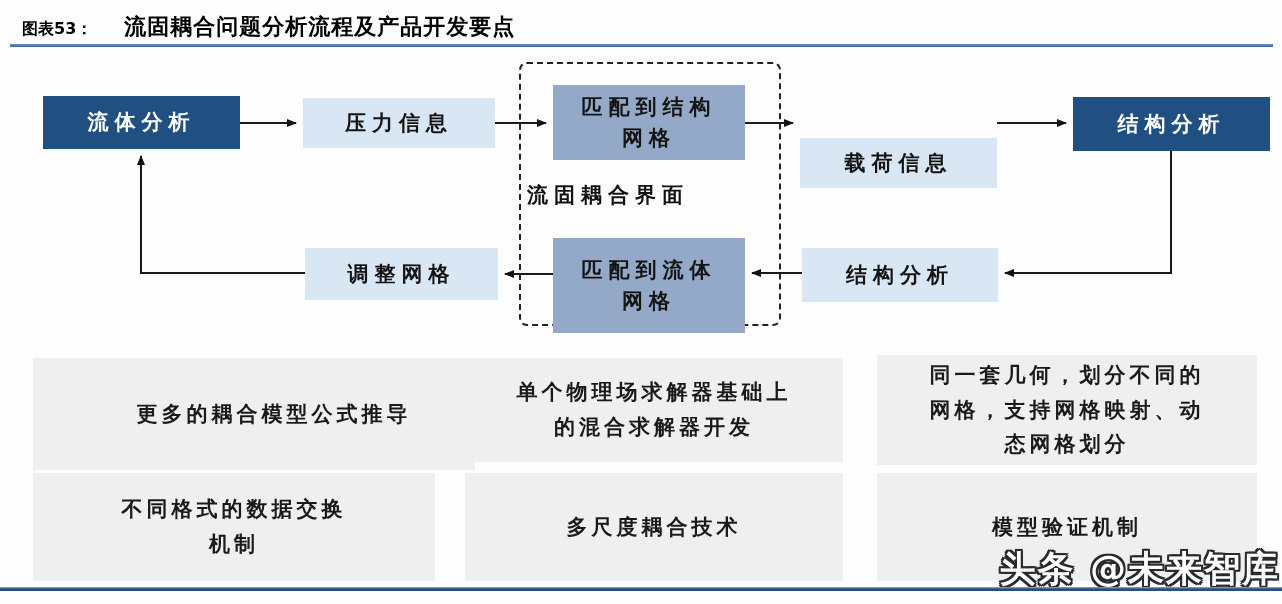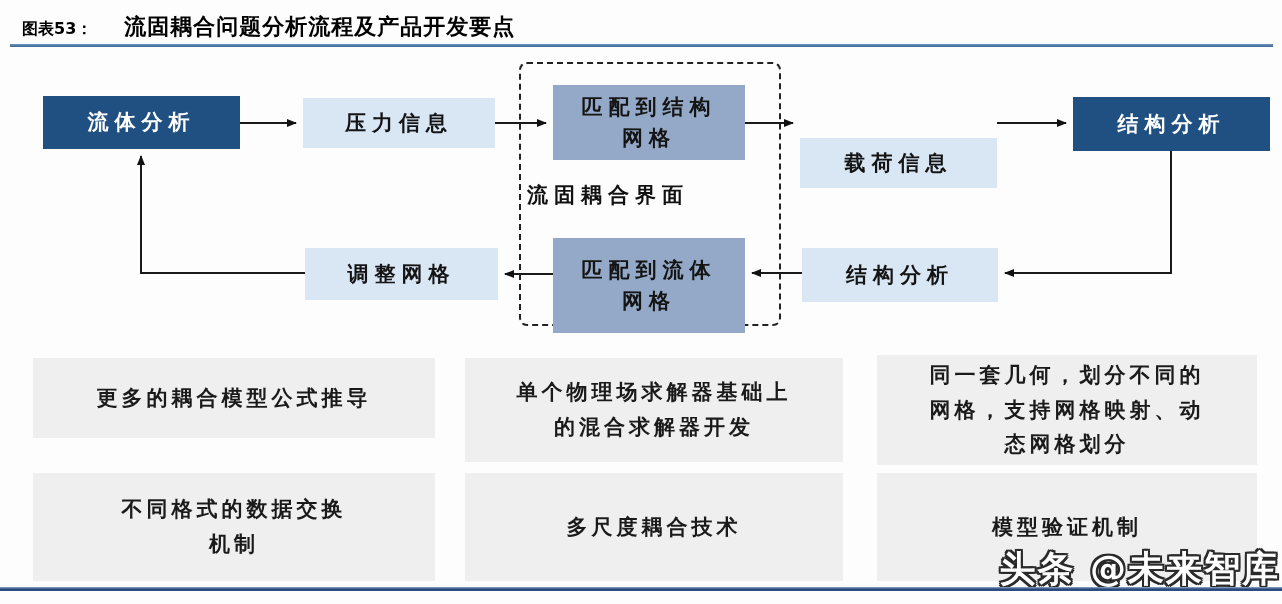--- a/index.html
+++ b/index.html
@@ -43,21 +43,21 @@
     text-align:left;font-weight:bold;font-size:21px;letter-spacing:6px;color:#111;}
 
   
   .arrows{position:absolute;left:0;top:0;width:1282px;height:604px;pointer-events:none;}
 
   
   .graybox{position:absolute;background:var(--gray-box,#f0efef);
     display:flex;align-items:center;justify-content:center;text-align:center;
     font-weight:bold;font-size:21px;letter-spacing:4px;line-height:1.65;
     white-space:pre-line;color:#1a1a1a;}
-  .g1{left:33px;top:358px;width:402px;height:80px;}
+  .g1{left:33px;top:358px;width:402px;height:112px;padding-left:40px;}
   .g2{left:465px;top:358px;width:378px;height:104px;}
   .g3{left:877px;top:355px;width:380px;height:110px;}
   .g4{left:33px;top:473px;width:402px;height:108px;}
   .g5{left:465px;top:473px;width:378px;height:108px;}
   .g6{left:877px;top:473px;width:380px;height:108px;}
 
   
   .watermark{position:absolute;right:2px;top:545px;
     font-size:36px;font-weight:bold;letter-spacing:2px;color:#fff;
     text-shadow:-2px -2px 0 #2a2a2a,2px -2px 0 #2a2a2a,-2px 2px 0 #2a2a2a,

